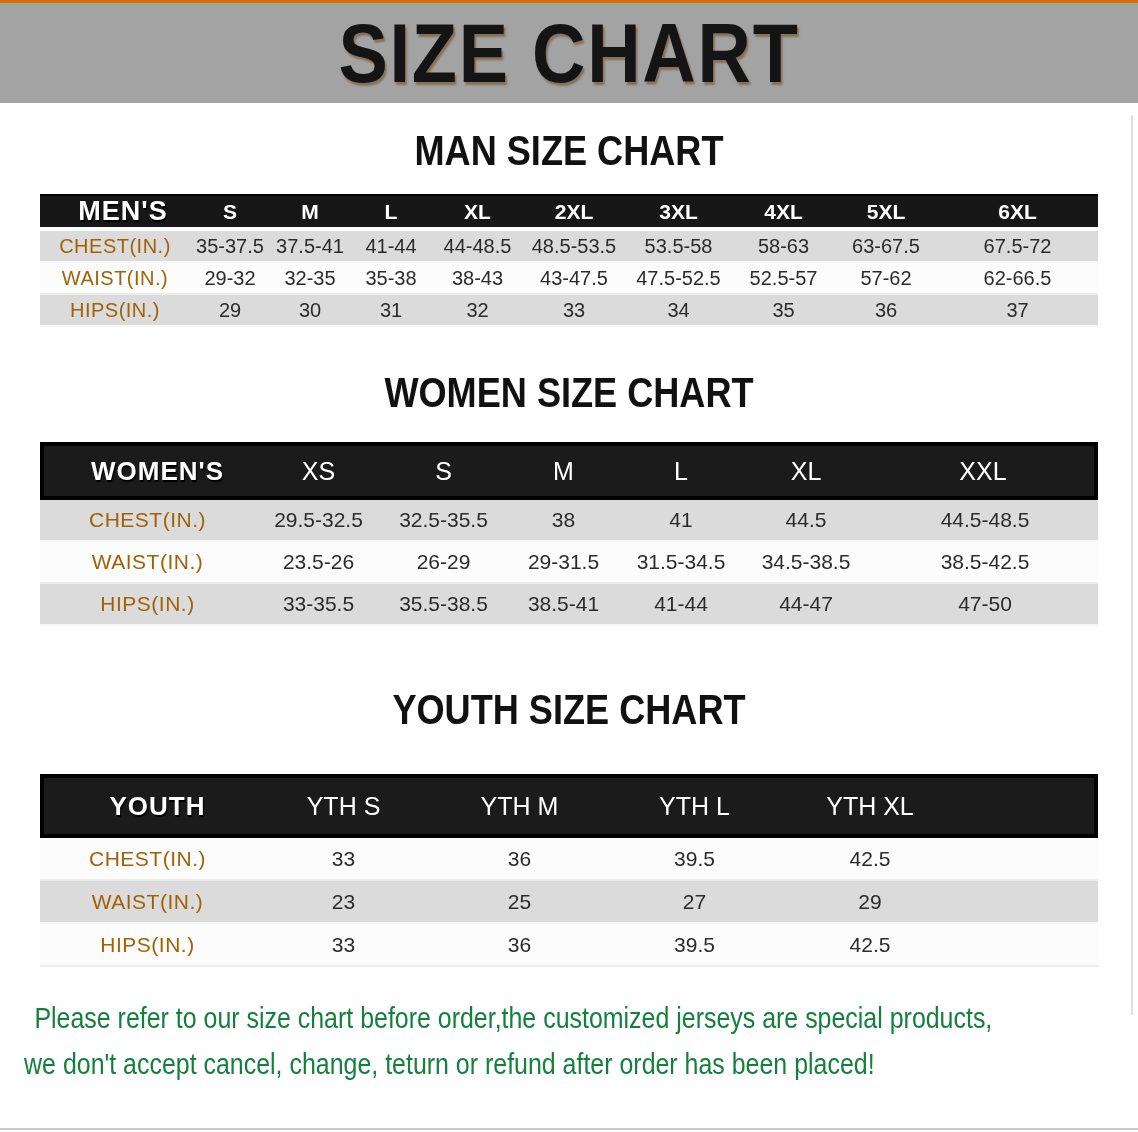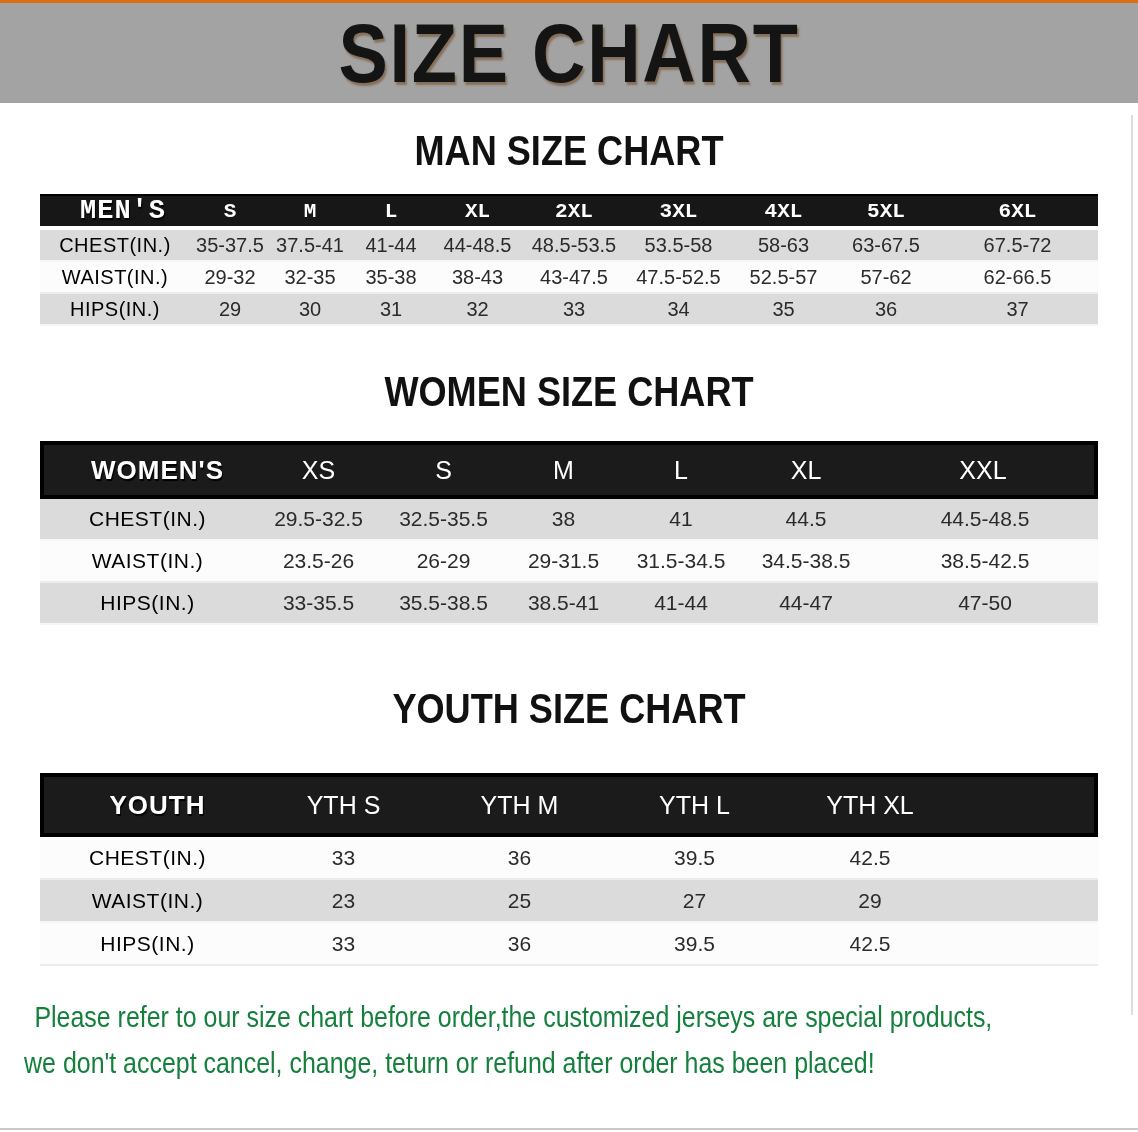--- a/index.html
+++ b/index.html
@@ -41,41 +41,41 @@
   table.size-table th, table.size-table td {
     vertical-align:middle; text-align:center; overflow:hidden; white-space:nowrap;
   }
   thead th { background:#171717; color:#ffffff; }
   th.corner {
     text-align:left; padding-left:16px; font-size:28px; font-weight:bold;
     letter-spacing:1px; text-shadow:1px 2px 1px #000;
   }
   
   #men-table { margin-top:19px; }
-  #men-table thead th { height:36px; border-top:2px solid #000; border-bottom:4px solid #ffffff; font-size:21px; font-weight:bold;font-family:Liberation Mono, monospace; }
+  #men-table thead th { height:36px; border-top:2px solid #000; border-bottom:4px solid #ffffff; font-size:21px; font-weight:bold; }
   #men-table thead th.corner { font-size:27px; }
   #men-table tbody td { height:32px; font-size:20px; }
   
   #women-table { margin-top:25px; }
   #youth-table { margin-top:40px; }
   #women-table thead th, #youth-table thead th {
     background:#1b1b1b; border-top:4px solid #000; border-bottom:4px solid #000;
     font-size:25px; font-weight:normal;
   }
   #women-table thead th { height:58px; }
   #youth-table thead th { height:64px; }
   #women-table thead th:first-child, #youth-table thead th:first-child { border-left:4px solid #000; }
   #women-table thead th:last-child,  #youth-table thead th:last-child  { border-right:4px solid #000; }
   #women-table thead th.corner, #youth-table thead th.corner { font-size:26px; font-weight:bold; }
   #women-table tbody td { height:42px; font-size:21px; }
   #youth-table tbody td { height:43px; font-size:21px; }
   
   tbody tr.gray td  { background:#dbdbdb; border-bottom:2px solid #f6f6f6; }
   tbody tr.light td { background:#fcfcfc; border-bottom:2px solid #ececec; }
-  tbody td.row-label { color:#000000; letter-spacing:0.5px; }
+  tbody td.row-label { color:#a16207; letter-spacing:0.5px; }
   tbody td { color:#2b2b2b; }
   
   .footer-note { margin-top:28px; color:#15803d; }
   .footer-note .line {
     font-size:29px; line-height:46px; white-space:nowrap;
     transform:scaleX(0.86); transform-origin:left center;
   }
   .footer-note .line1 { padding-left:40px; }
   .footer-note .line2 { padding-left:28px; }
   

